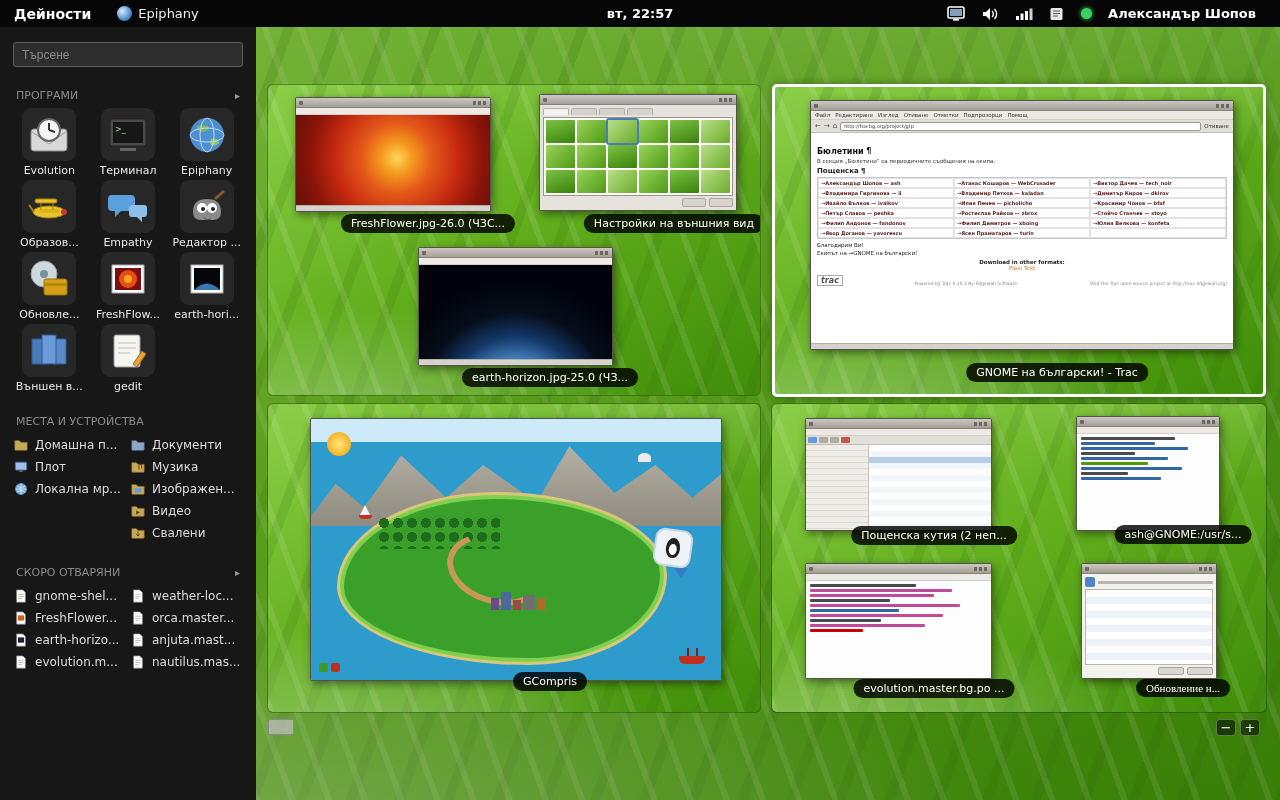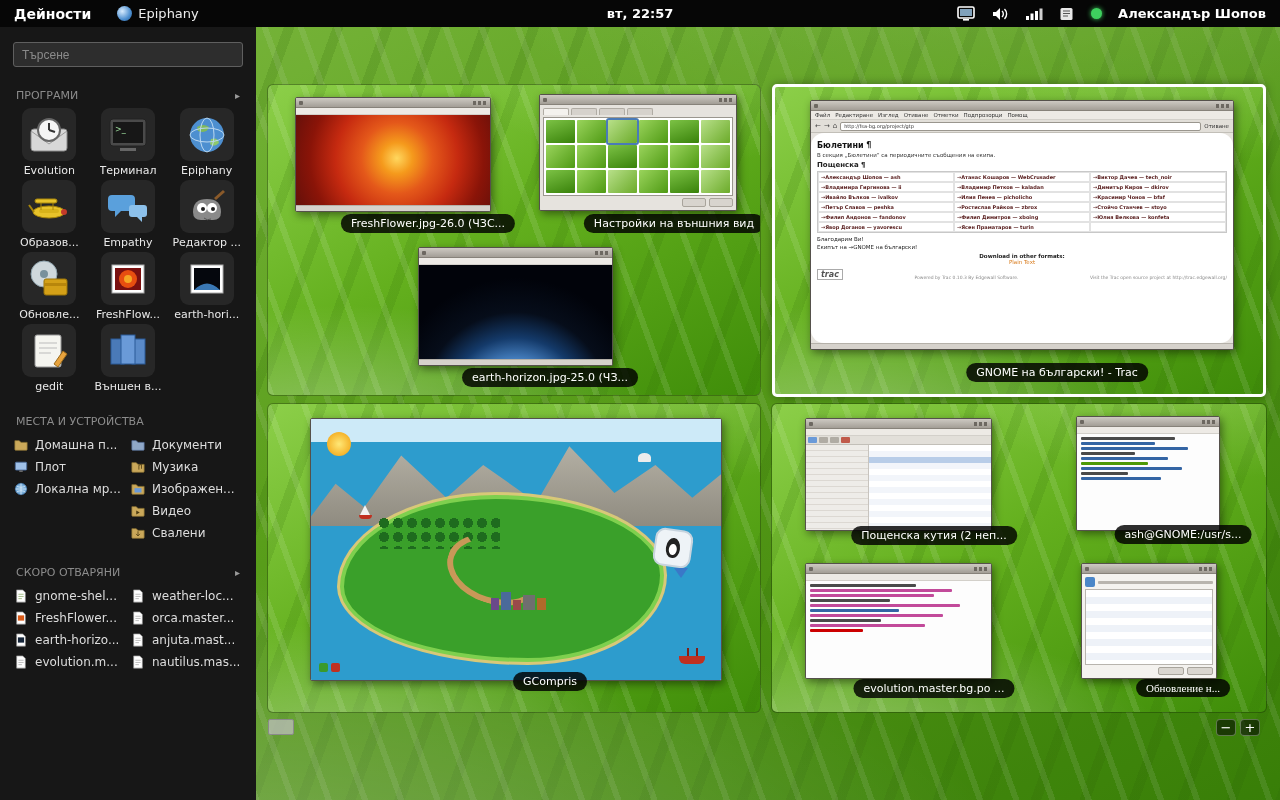--- a/index.html
+++ b/index.html
@@ -14,21 +14,21 @@
       linear-gradient(150deg,#8ccf49 0%,#64b01e 45%,#3f8d09 100%);
   }
   
   .topbar { position:absolute; top:0; left:0; right:0; height:27px; background:#060606; color:#fff;
             display:flex; align-items:center; z-index:60; }
   .activities { font-weight:bold; font-size:14px; padding:0 14px; height:100%; display:flex; align-items:center; cursor:pointer; }
   .appmenu { display:flex; align-items:center; gap:6px; padding:0 12px; font-size:13px; color:#ececec; cursor:pointer; }
   .mini-globe { width:15px; height:15px; border-radius:50%;
                 background:radial-gradient(circle at 35% 35%, #d8ecff, #4d8fd0 60%, #27598f); }
   .clock { position:absolute; left:50%; transform:translateX(-50%); font-size:13px; font-weight:bold; cursor:pointer; }
-  .status-area { margin-left:auto; display:flex; align-items:center; gap:16px; padding-right:14px; }
+  .status-area { margin-left:auto; display:flex; align-items:center; gap:16px; padding-right:24px; }
   .sticon { display:flex; align-items:center; cursor:pointer; }
   .presence-dot { width:11px; height:11px; border-radius:50%; background:#3ed05e; box-shadow:0 0 5px #3ed05e; }
   .username { font-size:13px; font-weight:bold; cursor:pointer; }
   
   .sidebar { position:absolute; top:27px; left:0; width:256px; height:773px; background:#171717; z-index:50; }
   .search-input { display:block; margin:15px 13px 0; width:230px; height:25px; background:#2d2d2d;
                   border:1px solid #5f5f5f; border-radius:3px; color:#cfcfcf; font-size:12px; padding:0 8px; }
   .search-input::placeholder { color:#8a8a8a; }
   .sec-head { display:flex; justify-content:space-between; align-items:center; margin:22px 16px 6px; color:#8c8c8c; font-size:11px; }
   .sec-head .tri { color:#9a9a9a; font-size:10px; }
@@ -76,21 +76,21 @@
   .mini-btn { width:24px; background:#d8d4ce; border:1px solid #a9a49c; border-radius:2px; }
   
   .trac-menubar { flex:0 0 9px; display:flex; gap:5px; font-size:5.5px; line-height:9px; color:#333;
                   padding:0 4px; background:#edeae5; border-bottom:1px solid #d3d0ca; white-space:nowrap; overflow:hidden; }
   .trac-toolbar { flex:0 0 13px; background:#e2dfd9; border-bottom:1px solid #c2bfb8;
                   display:flex; align-items:center; gap:3px; padding:0 4px; }
   .nav-ic { font-size:7px; color:#444; line-height:1; }
   .addr { flex:1; height:9px; background:#fff; border:1px solid #9a968e; border-radius:2px;
           font-size:5px; line-height:7px; padding:0 3px; color:#333; overflow:hidden; white-space:nowrap; }
   .golbl { font-size:5.5px; color:#333; }
-  .trac-content { flex:1; background:#fff; padding:8px 6px 2px; overflow:hidden; font-size:5.5px; color:#222;border-radius:13px; }
+  .trac-content { flex:1; background:#fff; padding:14px 6px 2px; overflow:hidden; font-size:5.5px; color:#222; }
   .trac-h1 { font-size:8px; font-weight:bold; margin-bottom:2px; color:#111; }
   .trac-p  { margin-bottom:3px; color:#333; }
   .trac-h2 { font-size:7px; font-weight:bold; margin-bottom:2px; }
   .trac-table { display:grid; grid-template-columns:1fr 1fr 1fr; border:1px solid #c8c8c8; margin-bottom:3px; }
   .trac-cell { border:1px solid #e2e2e2; padding:1px 2px; font-size:5px; color:#5a2020; font-weight:bold;
                white-space:nowrap; overflow:hidden; }
   .trac-line { margin-bottom:2px; }
   .trac-center { text-align:center; margin-top:3px; }
   .dl-label { font-weight:bold; font-size:5.5px; }
   .dl-link { color:#d87a1a; font-size:5.5px; cursor:pointer; }
@@ -314,36 +314,36 @@
             <rect x="6" y="8" width="32" height="28" fill="#fff" stroke="#aaa"></rect>
             <rect x="9" y="11" width="26" height="22" fill="#05070d"></rect>
             <path d="M9 33q13-13 26 0z" fill="#3a78b5"></path>
           </svg>
       </span>
         <span class="app-lbl">earth-hori...</span>
     </div>
     <div class="app-tile">
       <span class="app-ic">
         <svg width="44" height="44" viewBox="0 0 44 44">
+            <rect x="5" y="10" width="13" height="25" fill="#4a7ab8" stroke="#2a5a98"></rect>
+            <rect x="26" y="10" width="13" height="25" fill="#5a8ac8" stroke="#2a5a98"></rect>
+            <rect x="15" y="6" width="14" height="29" fill="#6a9ad8" stroke="#2a5a98"></rect>
+          </svg>
+      </span>
+        <span class="app-lbl">Външен в...</span>
+    </div>
+    <div class="app-tile">
+      <span class="app-ic">
+        <svg width="44" height="44" viewBox="0 0 44 44">
             <rect x="8" y="6" width="26" height="32" rx="2" fill="#f5f5f0" stroke="#999"></rect>
             <path d="M12 14h18M12 19h18M12 24h12" stroke="#bbb"></path>
             <path d="M27 35l9-13 4 3-9 13z" fill="#e8a33d" stroke="#9a6a1a"></path>
           </svg>
       </span>
         <span class="app-lbl">gedit</span>
-    </div>
-    <div class="app-tile">
-      <span class="app-ic">
-        <svg width="44" height="44" viewBox="0 0 44 44">
-            <rect x="5" y="10" width="13" height="25" fill="#4a7ab8" stroke="#2a5a98"></rect>
-            <rect x="26" y="10" width="13" height="25" fill="#5a8ac8" stroke="#2a5a98"></rect>
-            <rect x="15" y="6" width="14" height="29" fill="#6a9ad8" stroke="#2a5a98"></rect>
-          </svg>
-      </span>
-        <span class="app-lbl">Външен в...</span>
     </div>
   </div>
 
   <div class="sec-head">
     <span>МЕСТА И УСТРОЙСТВА</span>
   </div>
   <div class="cols2">
     <div class="colw">
       <div class="li-item">
         <svg class="fic" viewBox="0 0 16 16">

